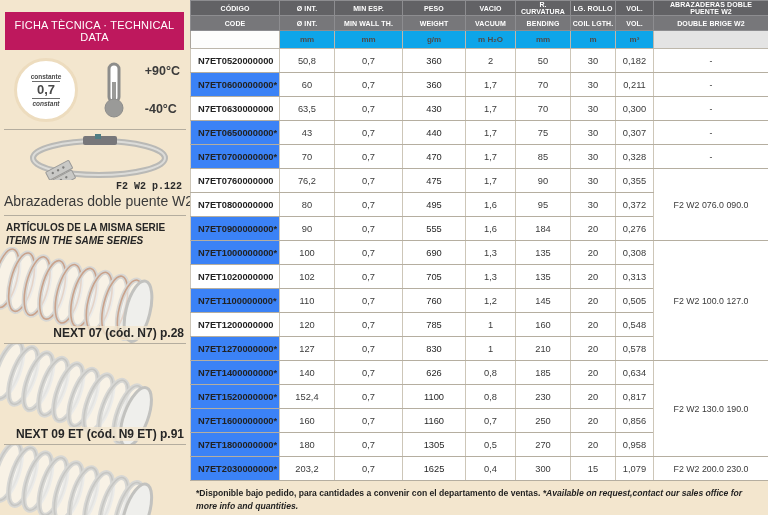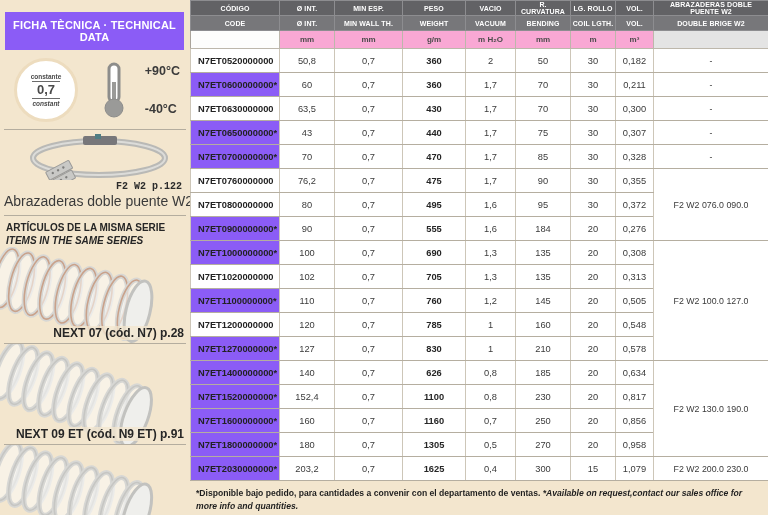--- a/index.html
+++ b/index.html
@@ -5,22 +5,22 @@
   html,body{margin:0;padding:0;}
   body{
     width:768px;height:515px;position:relative;overflow:hidden;
     background:#f3e6ce;
     font-family:"Liberation Sans","DejaVu Sans",sans-serif;
     color:#2e2e2e;
   }
   
   .sidebar{position:absolute;left:0;top:0;width:190px;height:515px;}
   .side-title{
-    margin:12px 6px 0 5px;background:#8b5cf6;color:#fff;
-    font-weight:bold;font-size:11px;letter-spacing:.2px;
+    margin:12px 6px 0 5px;background:#be185d;color:#fff;
+    font-weight:normal;font-size:11px;letter-spacing:.2px;
     text-align:center;padding:7px 2px;
   }
   .temp-row{display:flex;align-items:center;justify-content:space-between;
     margin:9px 10px 0 14px;height:62px;}
   .badge{
     width:58px;height:58px;border-radius:50%;
     border:3px solid #eddcbe;background:#fff;
     display:flex;flex-direction:column;align-items:center;justify-content:center;
     color:#4a4a4a;
   }
@@ -52,35 +52,35 @@
   .table-wrap{position:absolute;left:190px;top:0;width:578px;}
   table{border-collapse:collapse;table-layout:fixed;width:578px;}
   thead th{
     color:#fff;font-weight:bold;font-size:7px;letter-spacing:.1px;
     padding:0 1px;height:14px;text-align:center;
     border:1px solid #8d8d90;
   }
   tr.h-es th{background:#626265;}
   tr.h-en th{background:#77777a;}
   tr.h-units td{
-    background:#f9a8d4;color:#4c4c4c;font-weight:bold;font-size:8px;
+    background:#0ea5e9;color:#4c4c4c;font-weight:bold;font-size:8px;
     text-align:center;height:15px;border:1px solid #bdb7ab;
   }
   tr.h-units td.blank{background:#fdfdfc;border-left:1px solid #aaa49a;}
   tr.h-units td.abr{background:#e4e4e4;}
   tbody td{
     background:#fff;font-size:9.3px;color:#3a3a3a;text-align:center;
     height:21px;border:1px solid #cdc6b8;border-bottom-color:#b5aea0;
     overflow:hidden;white-space:nowrap;
   }
   tbody td.code{
     text-align:left;padding-left:7px;font-weight:bold;font-size:9.3px;color:#222;margin-top:36px;
   }
-  tbody td.starred{background:#8b5cf6;}
-  tbody td.bold{font-weight:bold;color:#262626;margin-left:16px;}
+  tbody td.starred{background:#3b82f6;}
+  tbody td.bold{font-weight:normal;color:#262626;margin-left:16px;}
   tbody td.clampcell{font-size:8.8px;color:#3a3a3a;}
   
   .footer{position:absolute;left:196px;top:487px;width:566px;
     font-size:8.6px;font-weight:bold;color:#1f1f1f;line-height:1.5;}
   .footer .it{font-style:italic;}
 </style>
 </head>
 <body>
 
 <div class="sidebar">

